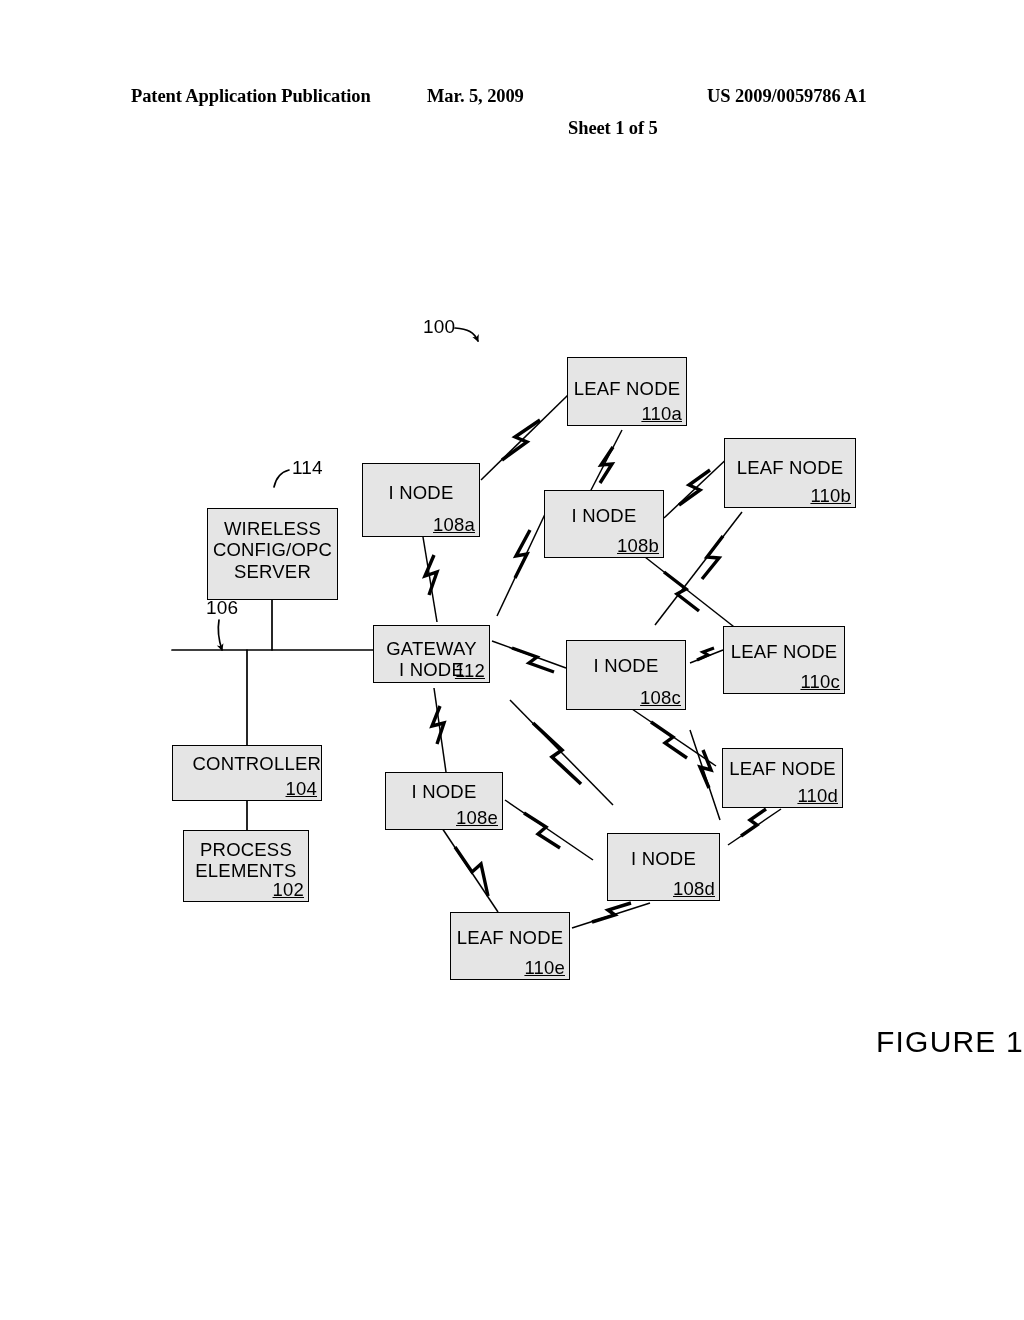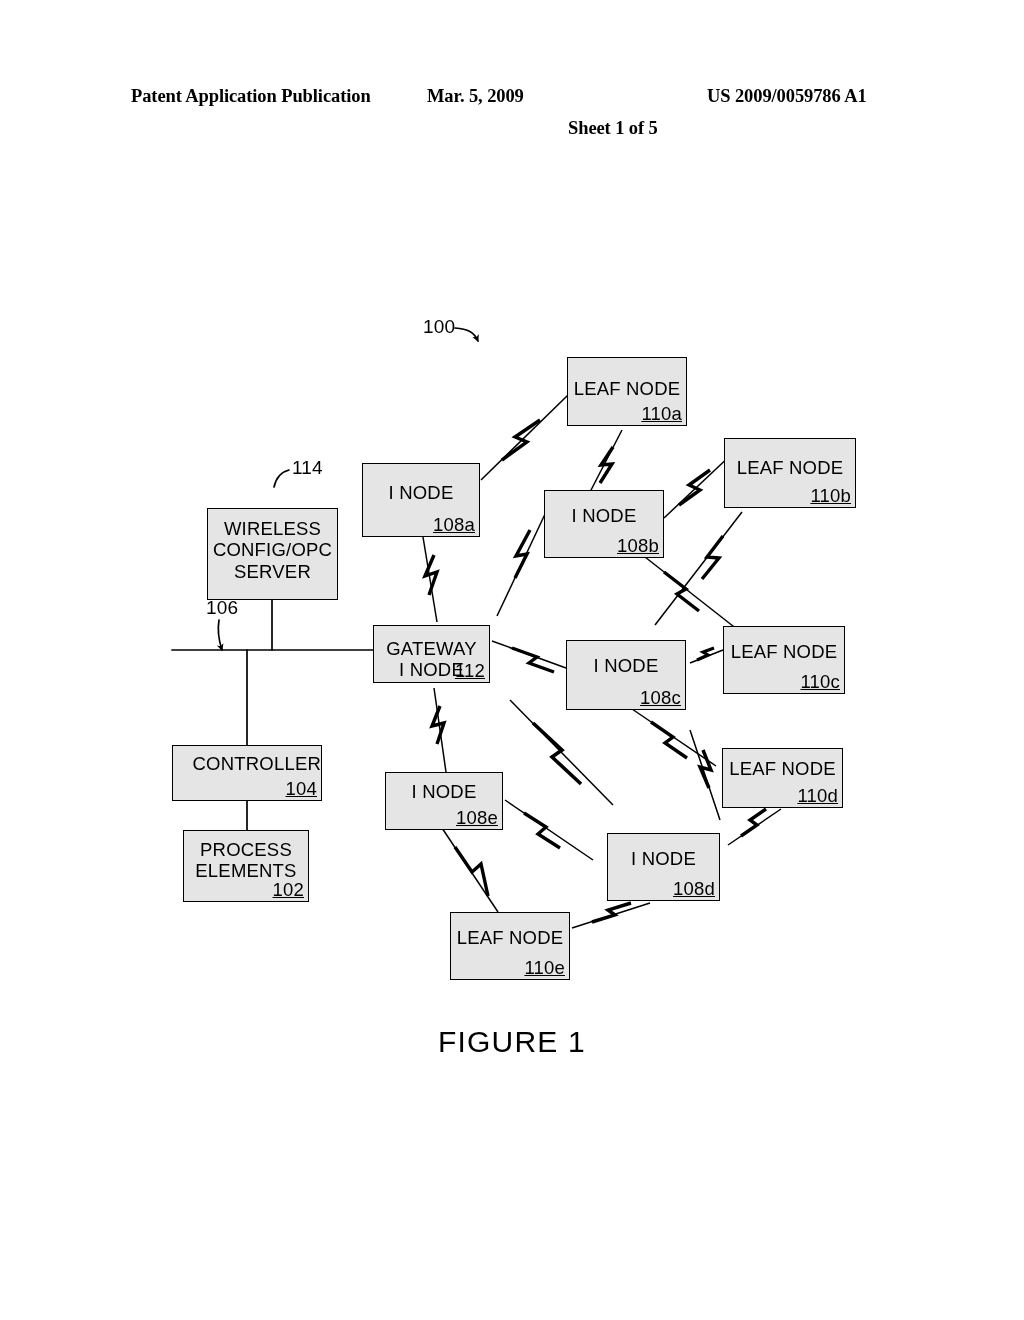--- a/index.html
+++ b/index.html
@@ -86,21 +86,21 @@
     z-index: 6;
     white-space: nowrap;
   }
 
   
   .figure-caption {
     position: absolute;
     left: 0;
     top: 1025px;
     width: 1024px;
-    text-align: center;
+    text-align: right;
     font-size: 30px;
     letter-spacing: 1.2px;
   }
 </style>
 </head>
 <body>
 
 <div class="page-header">
   <span class="hdr-pub">Patent Application Publication</span>
   <span class="hdr-date">Mar. 5, 2009</span>

